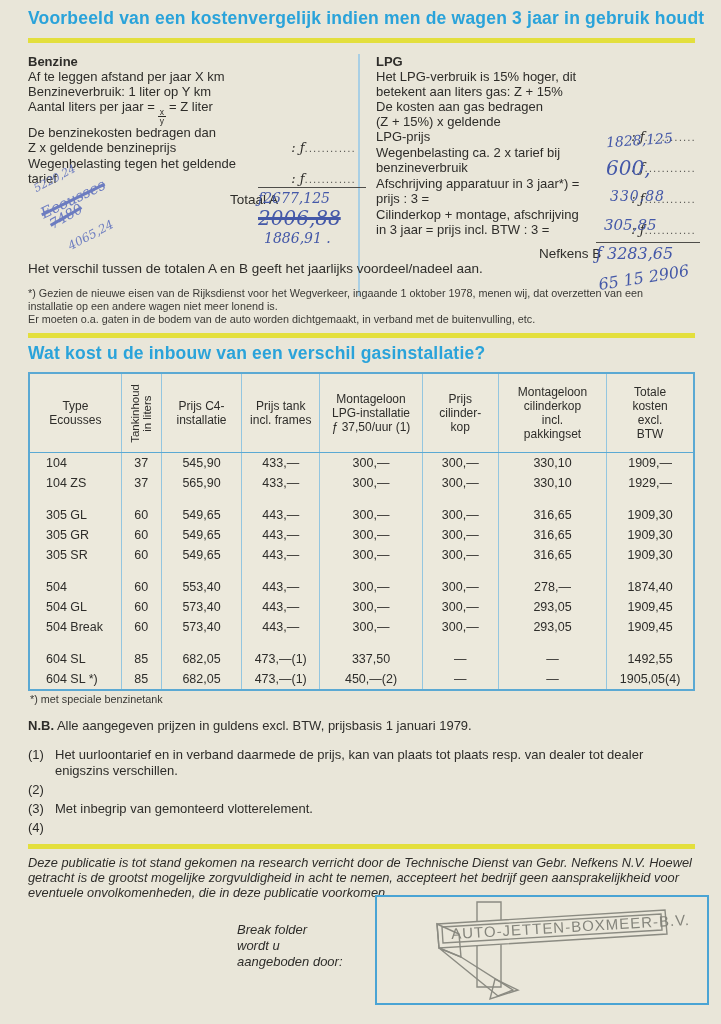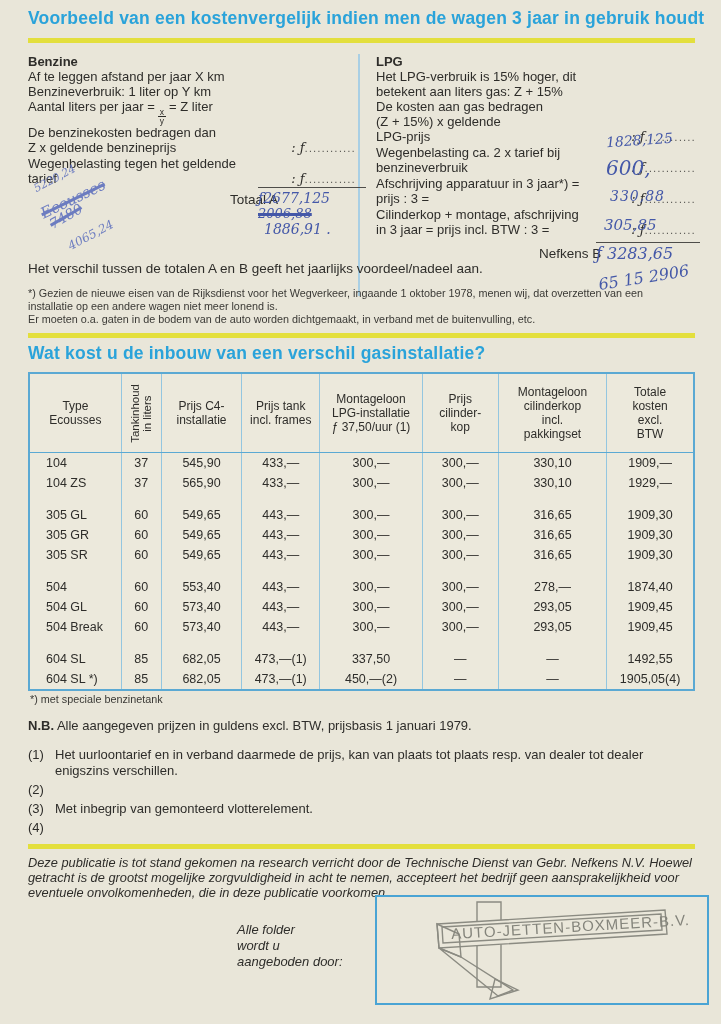--- a/index.html
+++ b/index.html
@@ -91,21 +91,21 @@
   <div>Cilinderkop + montage, afschrijving</div>
   <div class="valrow">
       <span>in 3 jaar = prijs incl. BTW : 3 =</span>
       <span><span class="florin">: ƒ</span><span class="dots">............</span></span>
     </div>
 </div>
 
 <div class="abs col" style="left:230px;top:192px;font-size:13.5px;">Totaal A</div>
 <div class="abs rule" style="left:258px;top:187px;width:108px;">
   <div class="hw" style="font-size:14px;margin-top:2px;">ƒ2677,125</div>
-  <div class="hw strike" style="font-size:13px;">2006,88</div>
+  <div class="hw strike" style="font-size:20px;">2006,88</div>
   <div class="hw" style="font-size:14px;padding-left:6px;">1886,91 .</div>
 </div>
 
 <div class="abs" style="left:26px;top:162px;width:130px;height:100px;">
   <div class="hw light" style="transform:rotate(-28deg);font-size:11px;position:absolute;left:6px;top:10px;">5220,24</div>
   <div class="hw light strike" style="transform:rotate(-26deg);font-size:15px;position:absolute;left:12px;top:28px;">Ecousses</div>
   <div class="hw light strike" style="transform:rotate(-30deg);font-size:14px;position:absolute;left:22px;top:46px;">7480</div>
   <div class="hw light" style="transform:rotate(-28deg);font-size:12px;position:absolute;left:40px;top:66px;">4065,24</div>
 </div>
 
@@ -313,21 +313,21 @@
       <span>Met inbegrip van gemonteerd vlotterelement.</span>
     </div>
   <div class="note">
       <span class="nnum">(4)</span>
     </div>
 </div>
 
 <div class="abs ybar" style="top:844px;"></div>
 <div class="abs italic" style="left:28px;top:855px;width:665px;font-size:12.8px;line-height:15px;">Deze publicatie is tot stand gekomen na research verricht door de Technische Dienst van Gebr. Nefkens N.V. Hoewel getracht is de grootst mogelijke zorgvuldigheid in acht te nemen, accepteert het bedrijf geen aansprakelijkheid voor eventuele onvolkomenheden, die in deze publicatie voorkomen.</div>
 
-<div class="abs italic pre" style="left:237px;top:922px;font-size:13px;line-height:16px;">Alle folder
+<div class="abs italic pre" style="left:237px;top:922px;font-size:13px;line-height:16px;">Break folder
 wordt u
 aangeboden door:</div>
 <div class="abs stamp-box" style="left:375px;top:895px;">
   <svg width="330" height="106" viewBox="0 0 330 106">
     <g stroke="#8b8b82" stroke-width="1.4" fill="none">
       <path d="M100,5 L124,5 L124,90 L100,90 Z"></path>
       <polygon points="60,27 288,13 290,37 62,51" fill="#eae7da"></polygon>
       <polygon points="65,30 284,17 285,33 66,46"></polygon>
       <polygon points="60,27 62,51 84,60 82,37"></polygon>
       <polygon points="62,51 84,60 136,93 121,99"></polygon>

